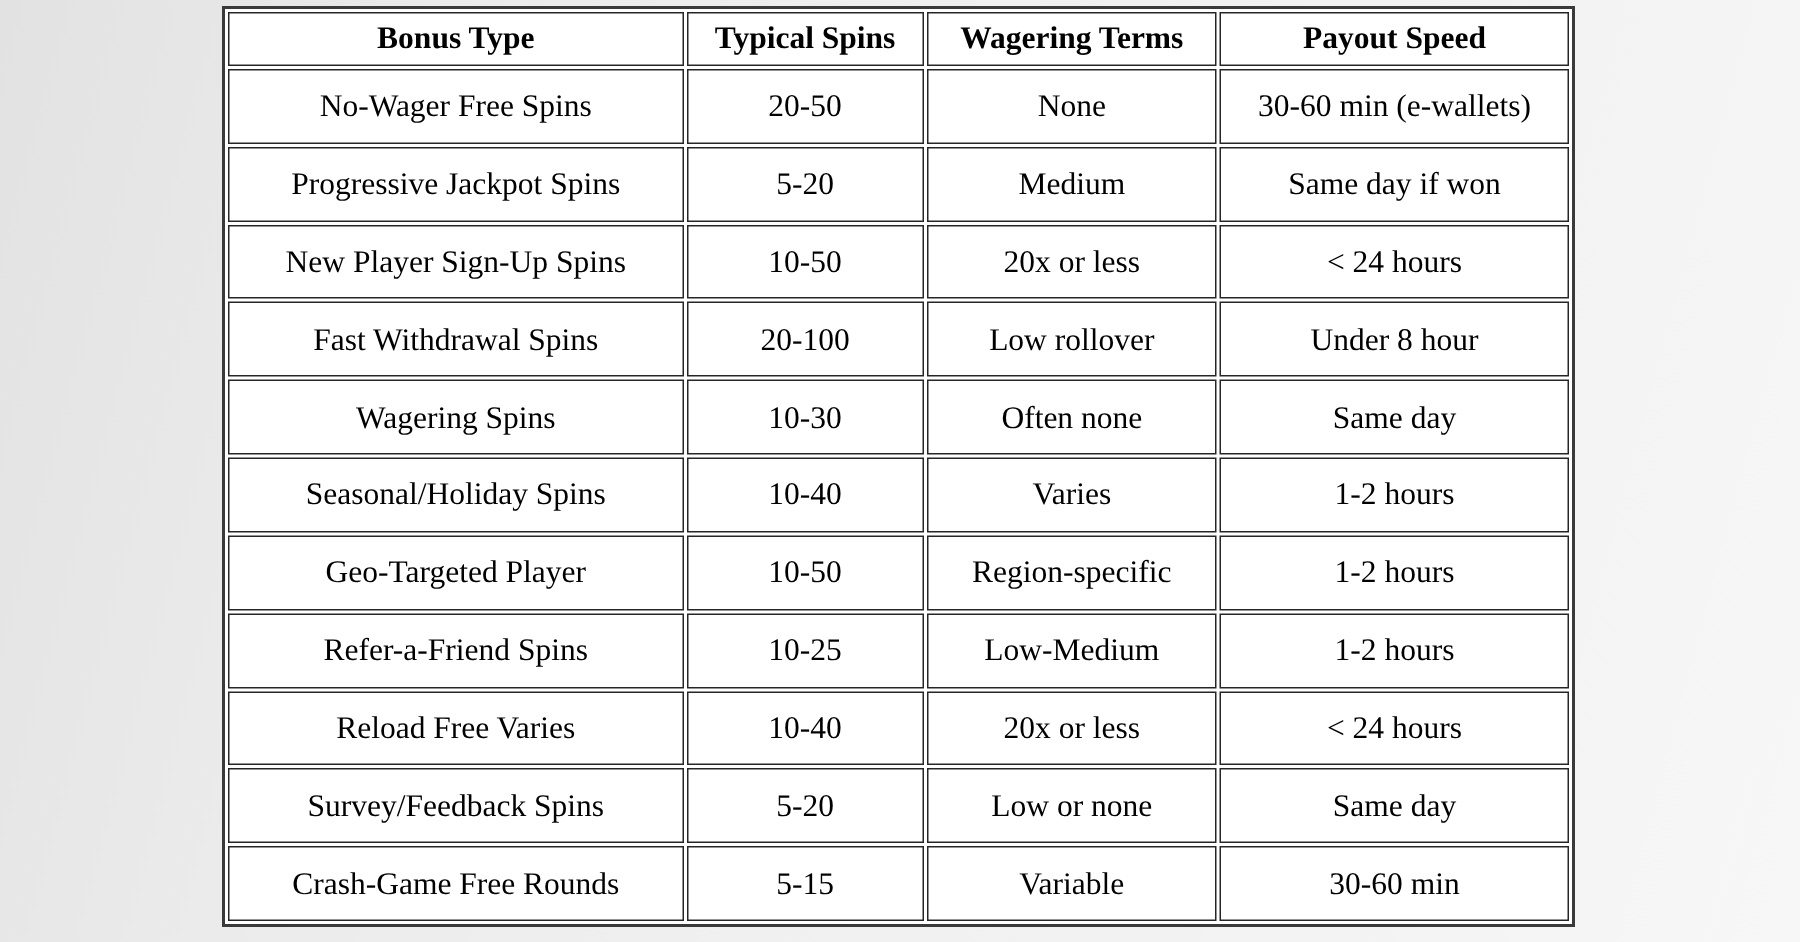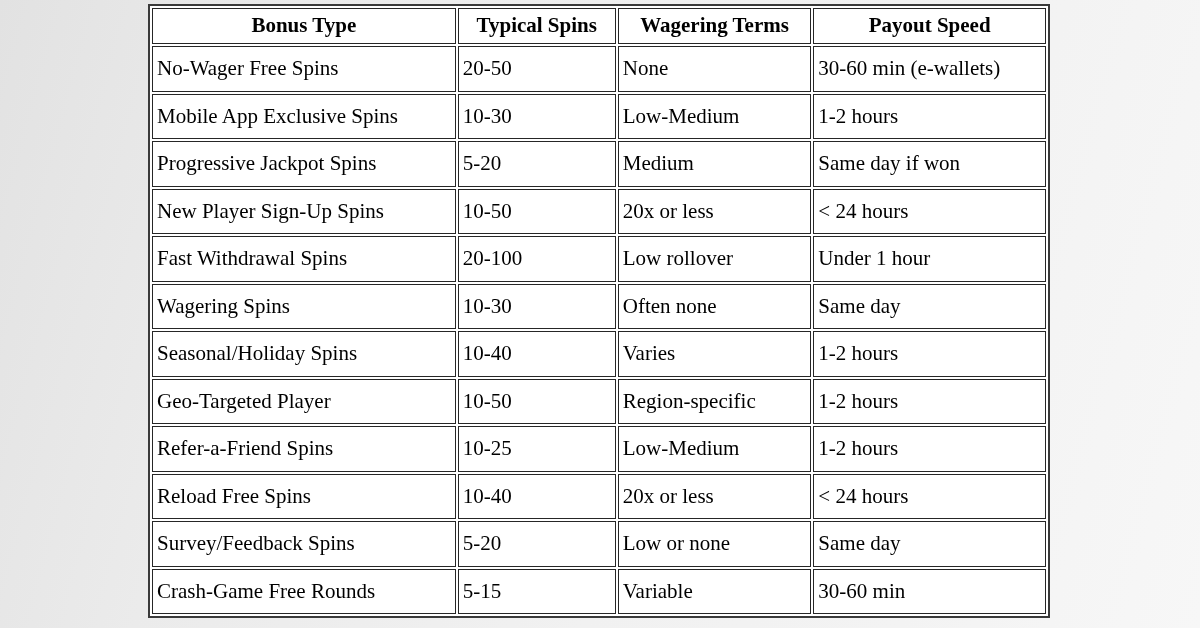--- a/index.html
+++ b/index.html
@@ -44,21 +44,21 @@
     vertical-align: middle;
     white-space: nowrap;
     overflow: hidden;
   }
   th {
     font-weight: bold;
     text-align: center;
   }
   td {
     font-weight: normal;
-    text-align: left;
+    text-align: center;
   }
 </style>
 </head>
 <body>
 
 <div class="page">
   <table class="spins-table">
     <colgroup>
       <col class="c1">
       <col class="c2">
@@ -74,42 +74,36 @@
       </tr>
     </thead>
     <tbody id="table-body">
         <tr>
           <td>No-Wager Free Spins</td>
           <td>20-50</td>
           <td>None</td>
           <td>30-60 min (e-wallets)</td>
         </tr>
         <tr>
-          <td>Mobile App Exclusive Spins</td>
-          <td>10-30</td>
-          <td>Low-Medium</td>
-          <td>1-2 hours</td>
-        </tr>
-        <tr>
           <td>Progressive Jackpot Spins</td>
           <td>5-20</td>
           <td>Medium</td>
           <td>Same day if won</td>
         </tr>
         <tr>
           <td>New Player Sign-Up Spins</td>
           <td>10-50</td>
           <td>20x or less</td>
           <td>&lt; 24 hours</td>
         </tr>
         <tr>
           <td>Fast Withdrawal Spins</td>
           <td>20-100</td>
           <td>Low rollover</td>
-          <td>Under 1 hour</td>
+          <td>Under 8 hour</td>
         </tr>
         <tr>
           <td>Wagering Spins</td>
           <td>10-30</td>
           <td>Often none</td>
           <td>Same day</td>
         </tr>
         <tr>
           <td>Seasonal/Holiday Spins</td>
           <td>10-40</td>
@@ -122,21 +116,21 @@
           <td>Region-specific</td>
           <td>1-2 hours</td>
         </tr>
         <tr>
           <td>Refer-a-Friend Spins</td>
           <td>10-25</td>
           <td>Low-Medium</td>
           <td>1-2 hours</td>
         </tr>
         <tr>
-          <td>Reload Free Spins</td>
+          <td>Reload Free Varies</td>
           <td>10-40</td>
           <td>20x or less</td>
           <td>&lt; 24 hours</td>
         </tr>
         <tr>
           <td>Survey/Feedback Spins</td>
           <td>5-20</td>
           <td>Low or none</td>
           <td>Same day</td>
         </tr>

